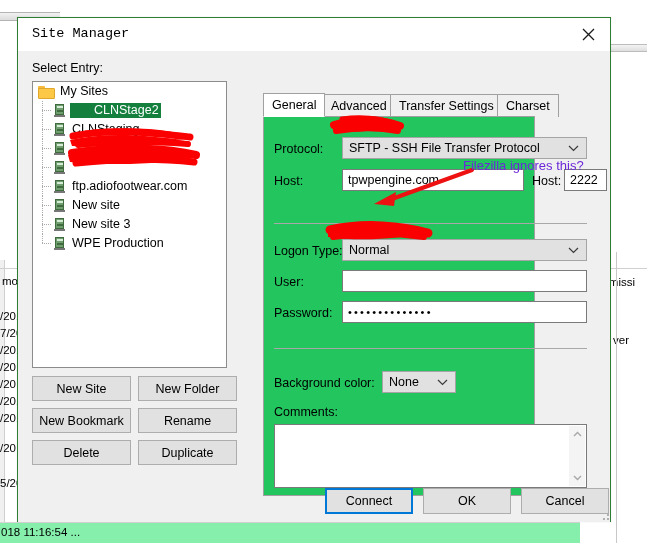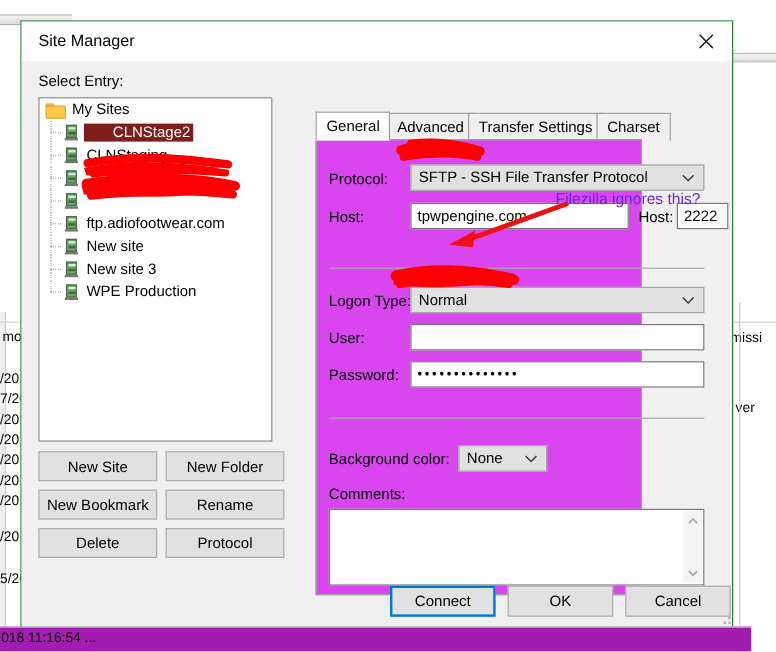--- a/index.html
+++ b/index.html
@@ -30,43 +30,43 @@
   }
   .bg-col-head {
     position: absolute; font-size: 11.5px; color: #000; white-space: nowrap;
   }
   .bg-row {
     position: absolute; left: 0; font-size: 11.5px; color: #000; white-space: nowrap;
   }
   .bg-right-text { position: absolute; font-size: 11.5px; color: #000; white-space: nowrap; }
   .bg-hline { position: absolute; background: #d0d0d0; height: 1px; }
   .bg-statusbar {
-    position: absolute; left: 0; bottom: 0; width: 626px; height: 21px;
-    background: #a21caf; border-top: 1px solid #d5d5d5; margin-top: 36px;
+    position: absolute; left: 0; bottom: 0; width: 580px; height: 21px;
+    background: #86efac; border-top: 1px solid #d5d5d5; margin-top: 36px;
   }
   .bg-statusbar span {
     position: absolute; left: 1px; top: 3px; font-size: 11.5px; color: #000; white-space: nowrap;
   }
   .bg-right-panel-line { position: absolute; background: #c8c8c8; width: 1px; }
 
   
   #dialog {
     position: absolute; left: 17px; top: 17px;
     width: 594px; height: 505px;
     background: #f0f0f0;
     border: 1px solid #2d7d32;
     box-shadow: 0 0 0 1px rgba(0,0,0,0.02);
   }
   .titlebar {
     position: relative; height: 33px; background: #ffffff;
     border-bottom: 1px solid #ffffff;
   }
   .titlebar .title {
     position: absolute; left: 14px; top: 8px;
-    font-size: 13.5px; color: #000;
+    font-size: 13.5px; color: #000; font-family: Liberation Mono, monospace;
   }
   .close-btn {
     position: absolute; right: 0; top: 0; width: 44px; height: 32px;
     display: flex; align-items: center; justify-content: center;
     cursor: default;
   }
   .close-btn svg { display: block; }
 
   .dlg-body { position: relative; width: 100%; height: 471px; background: #f0f0f0; }
 
@@ -81,21 +81,21 @@
     overflow: hidden;
   }
   .tree-row {
     position: relative; height: 19px; display: flex; align-items: center;
     padding-left: 5px; white-space: nowrap;
   }
   .tree-row.child { padding-left: 21px; }
   .tree-label {
     font-size: 12.5px; color: #000; padding: 0 2px; line-height: 15px;
   }
-  .tree-row.selected .tree-label { background: #7f1d1d; color: #ffffff; padding-left: 24px; }
+  .tree-row.selected .tree-label { background: #15803d; color: #ffffff; padding-left: 24px; }
   .folder-icon {
     width: 16px; height: 13px; margin-right: 4px; position: relative; flex: 0 0 auto;
   }
   .folder-icon:before {
     content: ""; position: absolute; left: 0; top: 1px; width: 7px; height: 3px;
     background: #f6b93b; border-radius: 1px 1px 0 0;
   }
   .folder-icon:after {
     content: ""; position: absolute; left: 0; top: 3px; width: 15px; height: 9px;
     background: #fcc846; border: 1px solid #e0a72c; border-radius: 0 1px 1px 1px;
@@ -148,21 +148,21 @@
   .tab {
     position: absolute; top: 0; height: 23px;
     display: flex; align-items: center; justify-content: center;
     font-size: 12.5px; color: #000; background: #f0f0f0;
     border: 1px solid #a0a0a0; border-bottom: none;
     padding: 0 8px; cursor: default; white-space: nowrap;
   }
   .tab.active { background: #ffffff; border-bottom: 1px solid #ffffff; z-index: 3; height: 24px; }
   .tabpage {
     position: absolute; left: 245px; top: 65px; width: 272px; height: 380px;
-    background: #d946ef; border: 1px solid #a0a0a0;
+    background: #22c55e; border: 1px solid #a0a0a0;
   }
   .field-label {
     position: absolute; font-size: 12.5px; color: #000; white-space: nowrap;
   }
   .combo {
     position: absolute; height: 22px; background: #e1e1e1; border: 1px solid #a5a5a5;
     display: flex; align-items: center; padding-left: 6px;
     font-size: 12.5px; color: #000; cursor: default;
   }
   .combo .caret {
@@ -337,21 +337,21 @@
           <span class="tree-label">WPE Production</span>
         </div>
       </div>
 
       <div class="left-buttons">
         <div class="btn">New Site</div>
         <div class="btn">New Folder</div>
         <div class="btn">New Bookmark</div>
         <div class="btn">Rename</div>
         <div class="btn">Delete</div>
-        <div class="btn">Protocol</div>
+        <div class="btn">Duplicate</div>
       </div>
 
       <div class="tabstrip">
         <div class="tab active" style="left:0px; top:-1px;">General</div>
         <div class="tab" style="left:59px;">Advanced</div>
         <div class="tab" style="left:127px;">Transfer Settings</div>
         <div class="tab" style="left:234px;">Charset</div>
       </div>
 
       <div class="tabpage">

